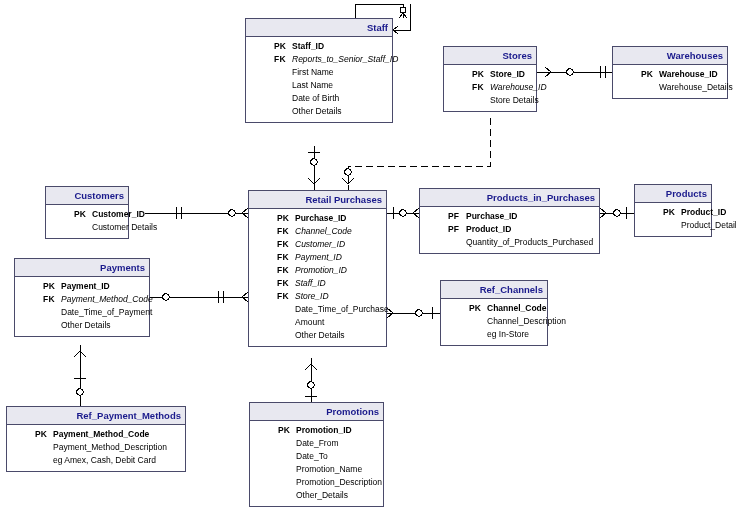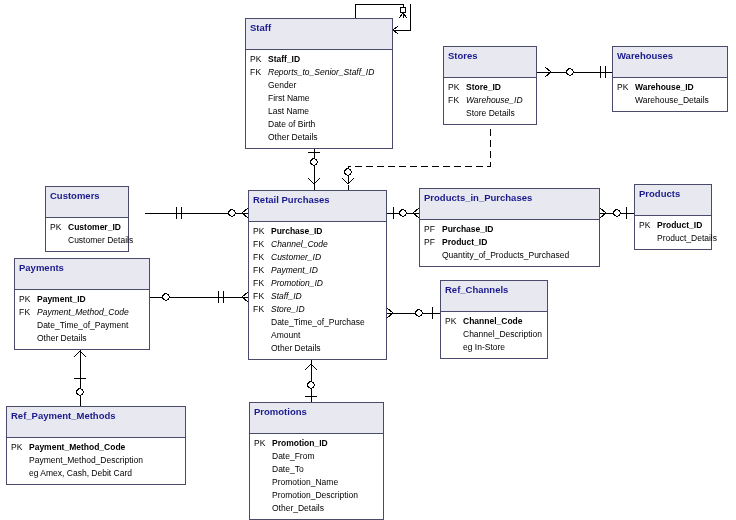--- a/index.html
+++ b/index.html
@@ -16,42 +16,43 @@
   svg.links{position:absolute;left:0;top:0;width:736px;height:520px;pointer-events:none;}
   .entity{
     position:absolute;
     background:#ffffff;
     border:1px solid #4a4a6a;
     box-sizing:border-box;
   }
   .entity .title{
     background:#e8e8f0;
     border-bottom:1px solid #4a4a6a;
-    text-align:left;
+    text-align:right;
     font-weight:bold;
     color:#1a1a8c;
     font-size:9.5px;
-    padding:3px 4px 16px 4px;
+    padding:3px 4px 3px 4px;
     line-height:11px;
   }
   .entity .attrs{
     padding:3px 4px 4px 4px;
   }
   .attr{
     display:flex;
     line-height:13px;
     height:13px;
     white-space:nowrap;
   }
   .attr .key{
-    font-weight:normal;
+    font-weight:bold;
     width:18px;
     flex:0 0 18px;
     font-size:8.5px;
     letter-spacing:0.2px;
+    margin-left:24px;
   }
   .attr .nm{
     font-size:8.5px;
     text-align:right;
   }
   .attr.pk .nm{font-weight:bold;}
   .attr.fk .nm{font-style:italic;}
   .attr.plain{padding-left:0;}
   .attr.plain .key{width:18px;flex:0 0 18px;}
 </style>
@@ -131,24 +132,20 @@
       <div class="attr pk">
           <span class="key">PK</span>
           <span class="nm">Staff_ID</span>
         </div>
       <div class="attr fk">
           <span class="key">FK</span>
           <span class="nm">Reports_to_Senior_Staff_ID</span>
         </div>
       <div class="attr plain">
           <span class="key"></span>
-          <span class="nm">Gender</span>
-        </div>
-      <div class="attr plain">
-          <span class="key"></span>
           <span class="nm">First Name</span>
         </div>
       <div class="attr plain">
           <span class="key"></span>
           <span class="nm">Last Name</span>
         </div>
       <div class="attr plain">
           <span class="key"></span>
           <span class="nm">Date of Birth</span>
         </div>

